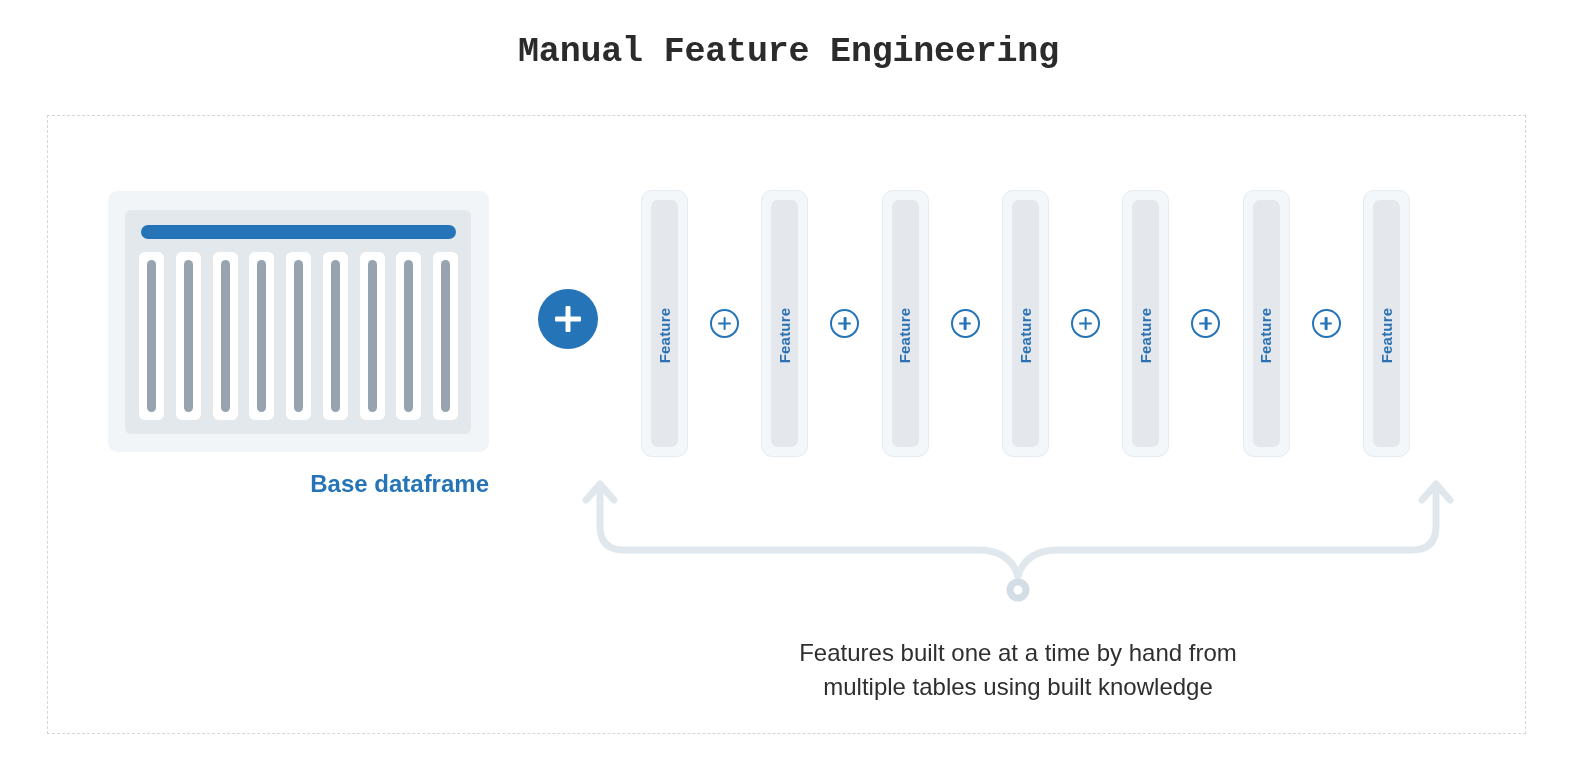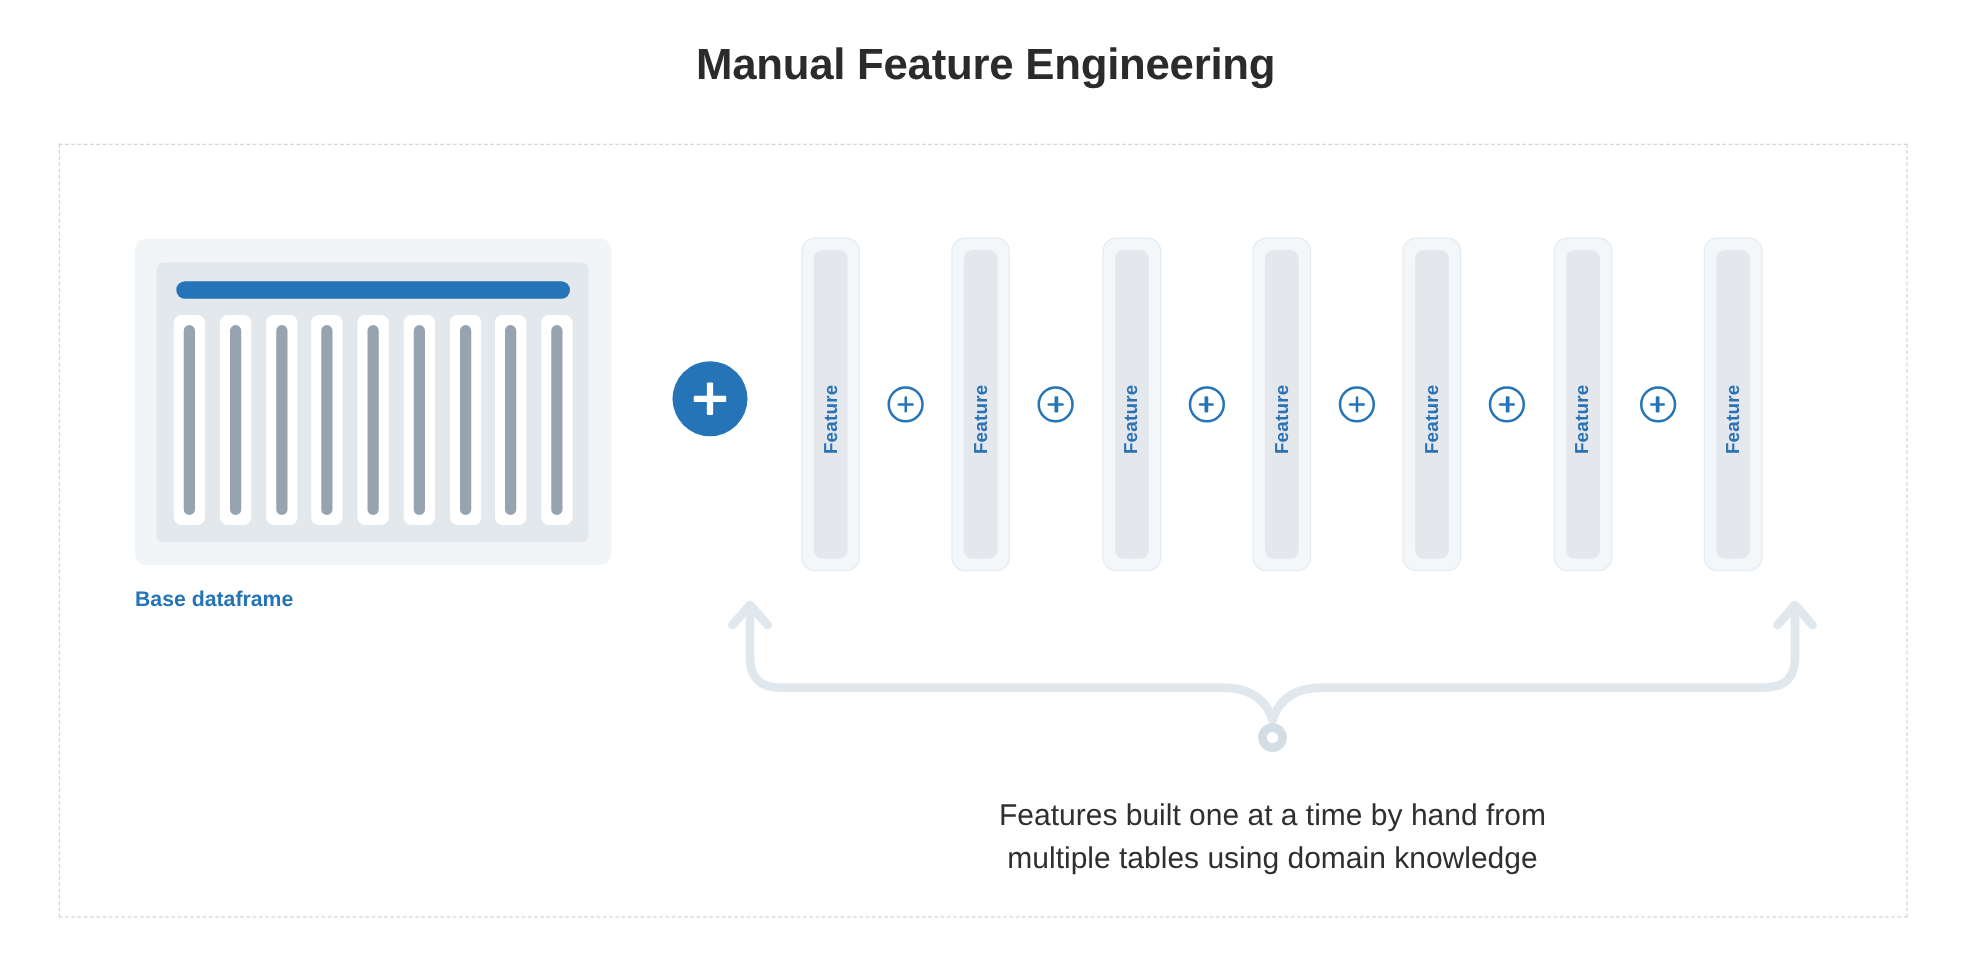--- a/index.html
+++ b/index.html
@@ -20,20 +20,21 @@
   .title {
     position: absolute;
     left: 0;
     top: 32px;
     width: 1577px;
     text-align: center;
     font-size: 35px;
     font-weight: bold;
     color: #2b2b2b;
     letter-spacing: -0.2px;
+    font-family: Liberation Mono, monospace;
   }
 
   
   .dashed-frame {
     position: absolute;
     left: 47px;
     top: 115px;
     width: 1479px;
     height: 619px;
     border: 1.6px dashed #d6d6d6;
@@ -94,22 +95,22 @@
   .df-col-bar {
     width: 9px;
     background: #97a4b0;
     border-radius: 5px;
   }
   .df-label {
     position: absolute;
     left: 108px;
     top: 470px;
     width: 381px;
-    text-align: left;
-    font-size: 17px;
+    text-align: right;
+    font-size: 24px;
     font-weight: bold;
     color: #2574b8;
   }
 
   
   .big-plus {
     position: absolute;
     left: 538px;
     top: 289px;
     width: 60px;
@@ -365,14 +366,14 @@
       <path d="M18 36 L32 20 L46 36"></path>
 
       <path d="M854 36 L868 20 L882 36"></path>
     </g>
     <circle cx="450" cy="126" r="8" stroke="#d3dde5" stroke-width="7" fill="#ffffff"></circle>
   </svg>
 </div>
 
 <div class="caption">
   <div>Features built one at a time by hand from</div>
-  <div>multiple tables using domain knowledge</div>
+  <div>multiple tables using built knowledge</div>
 </div>
 
 </body></html>

